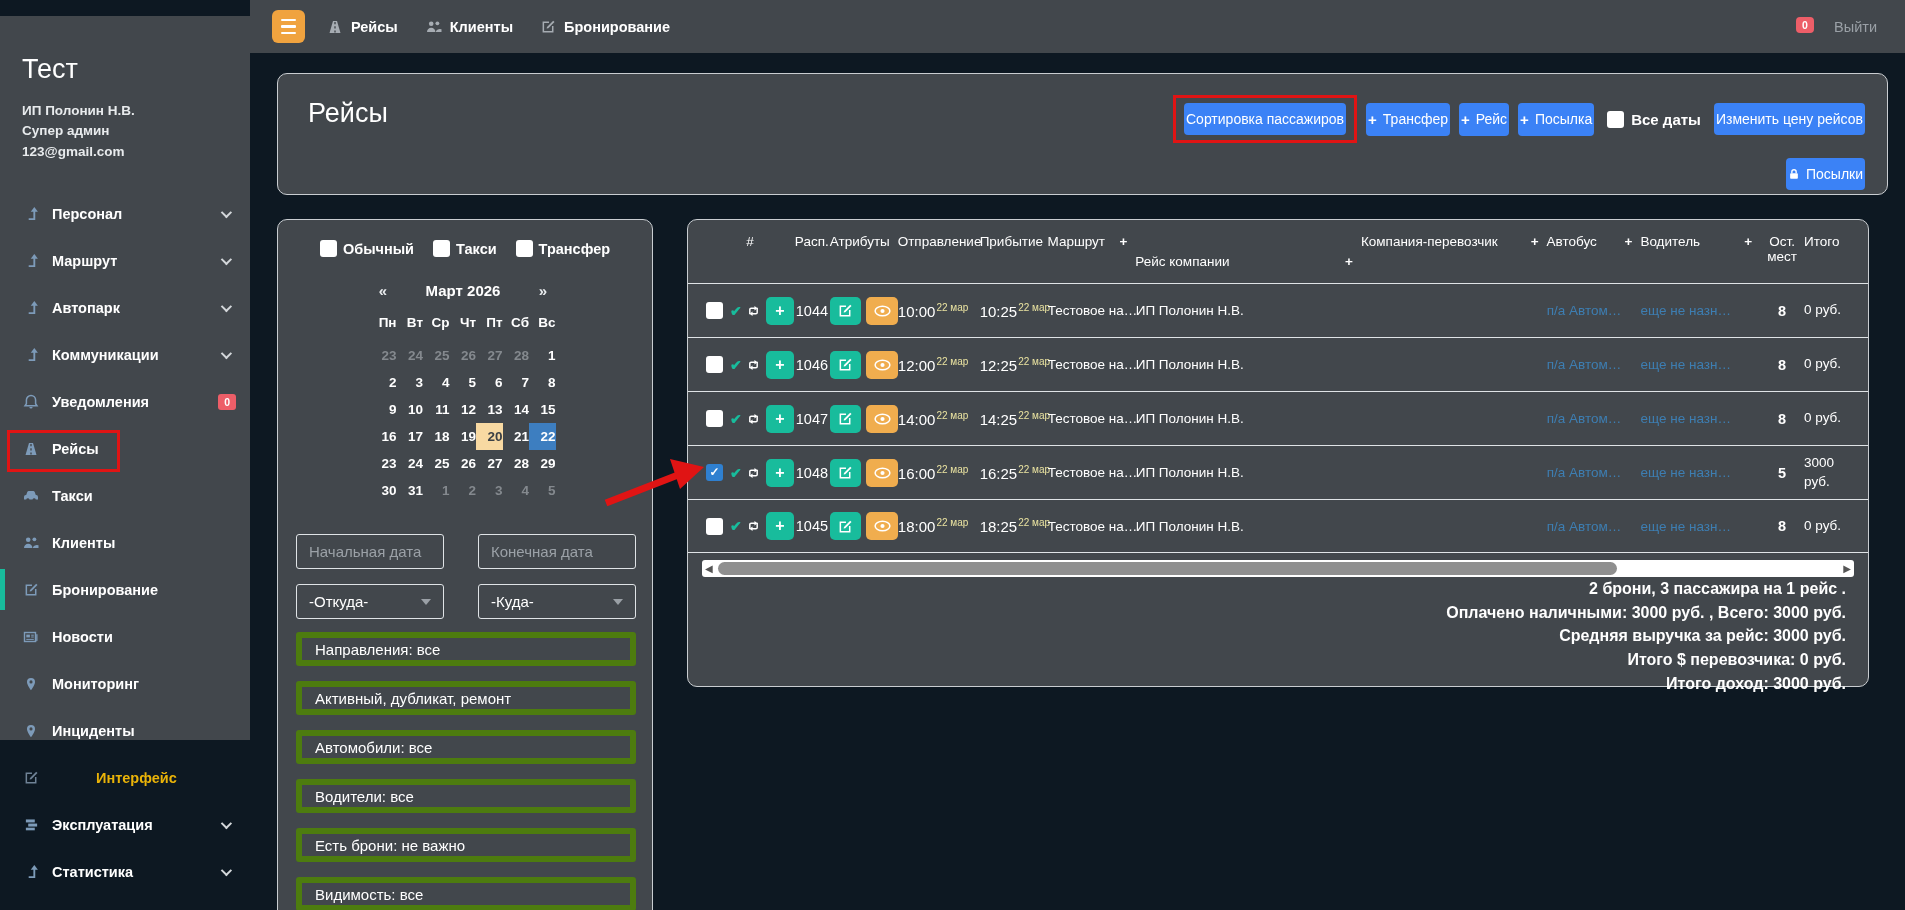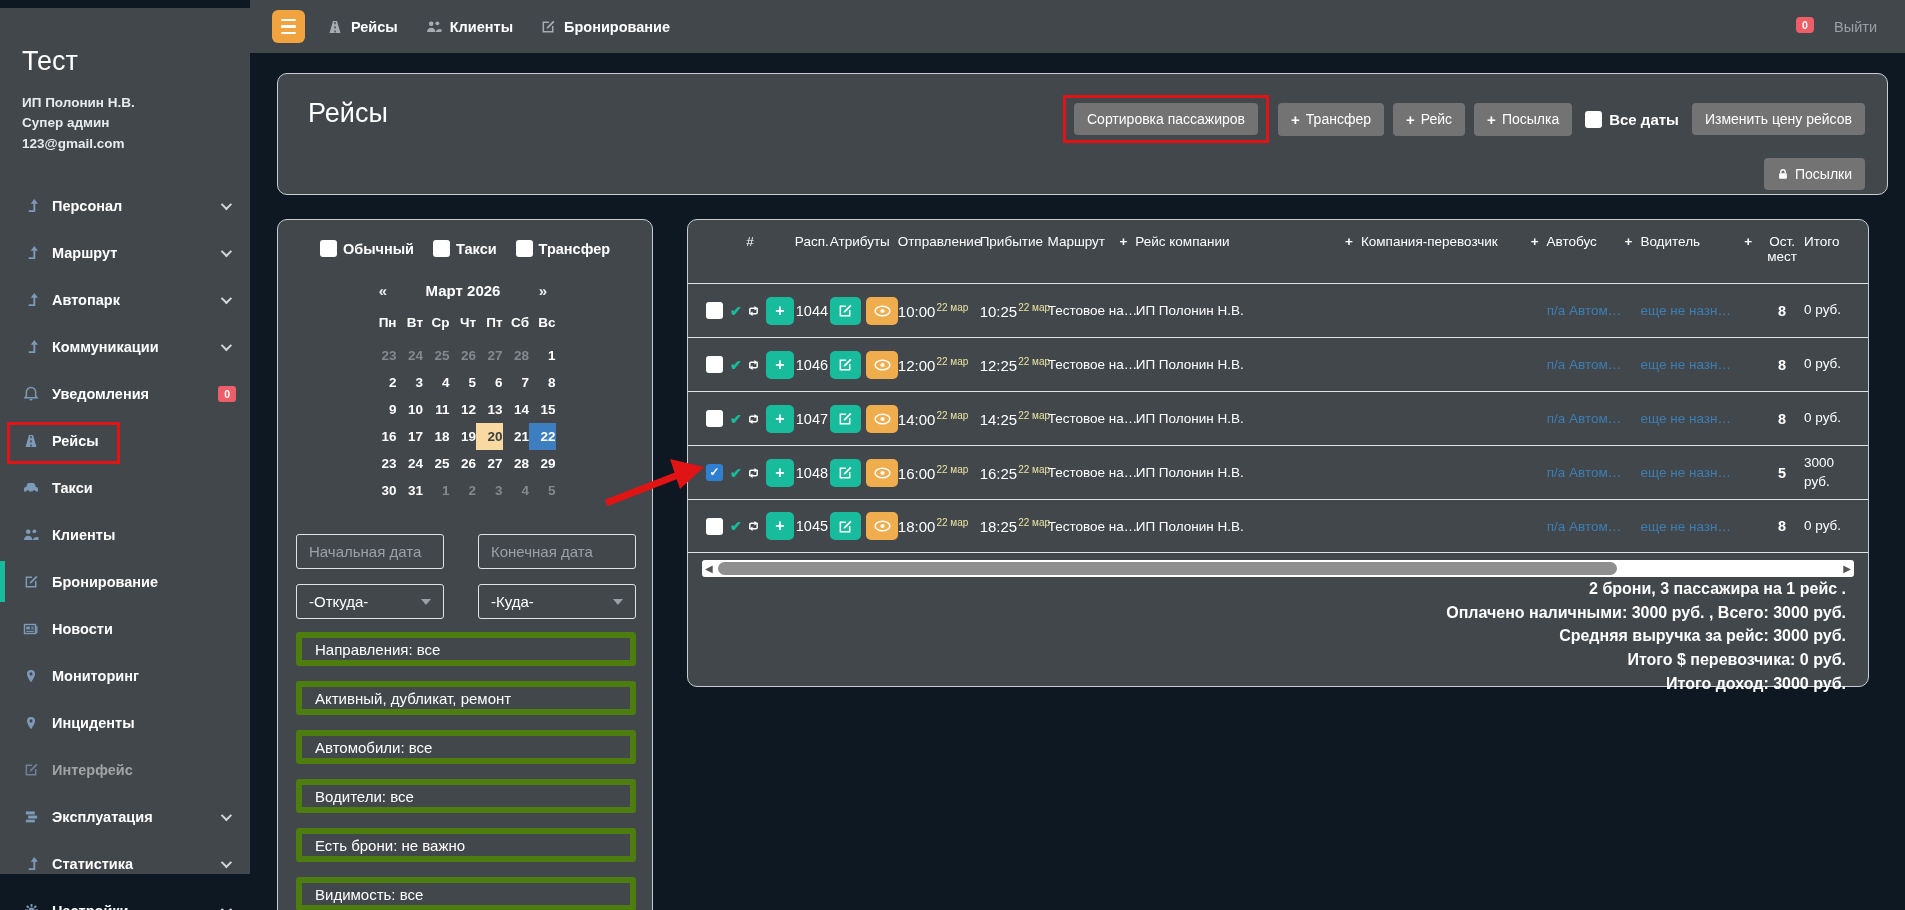--- a/index.html
+++ b/index.html
@@ -3,27 +3,27 @@
 <meta charset="utf-8">
 <style>
   * { box-sizing: border-box; }
   html,body { margin:0; padding:0; }
   body {
     width:1905px; height:910px; overflow:hidden; position:relative;
     background:#0d1822; font-family:"Liberation Sans", sans-serif;
     -webkit-font-smoothing:antialiased;
   }
   
-  .sidebar { position:absolute; left:0; top:8px; width:250px; height:866px; background:#42474c; z-index:3; }
+  .sidebar { position:absolute; left:0; top:16px; width:250px; height:724px; background:#42474c; z-index:3; }
   .sb-title { margin:38px 0 0 22px; font-size:27px; color:#fff; font-weight:400; }
   .sb-sub { margin:16px 0 0 22px; font-size:13.5px; color:#e8ebed; font-weight:600; line-height:1.5; }
   .sb-nav { position:absolute; top:174px; left:0; right:0; }
   .sb-item { position:relative; display:flex; align-items:center; height:47px; padding-left:21px; color:#fff; font-weight:700; font-size:14.5px; cursor:pointer; }
   .sb-item .icn { width:20px; margin-right:11px; color:#7d9bb9; display:inline-flex; justify-content:center; }
-  .sb-item.disabled { color:#a3a3a3; }
+  .sb-item.disabled { color:#eab308;gap:44px; }
   .sb-item.disabled .icn { color:#6f8296; }
   .sb-item.active::before { content:''; position:absolute; left:0; top:3px; bottom:3px; width:5px; background:#18bc9c; }
   .sb-item.hl::after { content:''; position:absolute; left:7px; top:5px; width:107px; height:36px; border:3px solid #e01414; }
   .sb-chev { position:absolute; right:21px; width:8px; height:8px; border-right:2px solid #d3d7da; border-bottom:2px solid #d3d7da; transform:rotate(45deg) translateY(-2px); }
   .sb-badge { position:absolute; right:14px; background:#ed5e68; color:#fff; font-size:10.5px; font-weight:700; padding:2px 6px; border-radius:3px; }
   .sb-bottom-red { position:absolute; left:0; top:903px; width:113px; height:18px; border:3px solid #e01414; }
   
   .topbar { position:absolute; left:250px; top:0; width:1655px; height:53px; background:#42474c; z-index:2; display:flex; align-items:center; padding:0 28px 0 22px; }
   .hamburger { width:33px; height:33px; background:#f0a33f; border:none; border-radius:6px; display:flex; flex-direction:column; justify-content:center; align-items:center; gap:4px; cursor:pointer; margin-right:22px; }
   .hamburger i { display:block; width:15px; height:2.5px; background:#fff; border-radius:1px; }
@@ -35,21 +35,21 @@
   .tb-logout { display:flex; align-items:center; gap:8px; color:#9aa0a6; font-size:14.5px; cursor:pointer; }
   
   .main { position:absolute; left:250px; top:53px; width:1655px; height:857px; overflow:hidden; }
   .panel { position:absolute; background:#42474c; border:1px solid #c9cdd1; border-radius:10px; }
   #panel-header { left:27px; top:20px; width:1611px; height:122px; }
   #panel-filter { left:27px; top:166px; width:376px; height:748px; }
   #panel-table  { left:437px; top:166px; width:1182px; height:468px; }
   .page-title { position:absolute; left:30px; top:24px; font-size:27px; color:#fff; font-weight:400; }
   #hdr-row1 { position:absolute; right:22px; top:21px; display:flex; align-items:center; gap:9px; }
   #hdr-row2 { position:absolute; right:22px; top:84px; }
-  .btn { background:#737373; color:#fff; border:none; border-radius:4px; padding:8px 13px; font-size:14px; font-family:inherit; display:inline-flex; align-items:center; gap:6px; cursor:pointer; white-space:nowrap; }
+  .btn { background:#3b82f6; color:#fff; border:none; border-radius:4px; padding:8px 2px; font-size:14px; font-family:inherit; display:inline-flex; align-items:center; gap:6px; cursor:pointer; white-space:nowrap; }
   .btn .plus { font-weight:700; font-size:15px; }
   .annotation-box { border:3px solid #e01414; padding:5px 8px; }
   .cb { display:inline-block; width:17px; height:17px; background:#fff; border-radius:3px; cursor:pointer; flex:none; }
   .cb.checked { background:#2f80d0; color:#fff; text-align:center; line-height:17px; font-size:12px; font-weight:700; }
   .alldates { display:flex; align-items:center; gap:7px; color:#fff; font-weight:700; font-size:15px; margin:0 4px; }
   
   .ftr-checks { position:absolute; top:20px; left:0; right:0; display:flex; justify-content:center; gap:19px; }
   .ftr-check { display:flex; align-items:center; gap:6px; color:#fff; font-weight:600; font-size:14.5px; }
   .cal { position:absolute; left:92px; top:62px; width:186px; }
   .cal-head { display:flex; align-items:center; color:#fff; font-weight:700; font-size:15px; }
@@ -469,21 +469,21 @@
         <div class="th nowrap" style="width: 82px;">
           <span class="lbl">Отправление</span>
         </div>
         <div class="th nowrap" style="width: 68px;">
           <span class="lbl">Прибытие</span>
         </div>
         <div class="th nowrap" style="width: 88px;">
           <span class="lbl">Маршрут</span>
           <span class="hplus">+</span>
         </div>
-        <div class="th nowrap" style="width: 226px;">
+        <div class="th nowrap" style="width: 226px; margin-top: 20px;">
           <span class="lbl">Рейс компании</span>
           <span class="hplus">+</span>
         </div>
         <div class="th nowrap" style="width: 186px;">
           <span class="lbl">Компания-перевозчик</span>
           <span class="hplus">+</span>
         </div>
         <div class="th nowrap" style="width: 94px;">
           <span class="lbl">Автобус</span>
           <span class="hplus">+</span>

